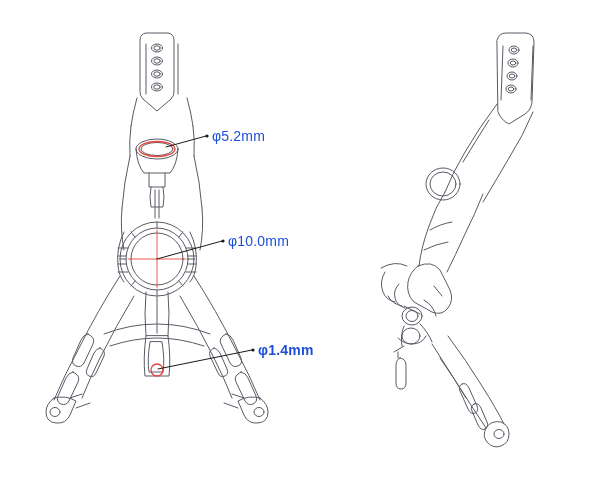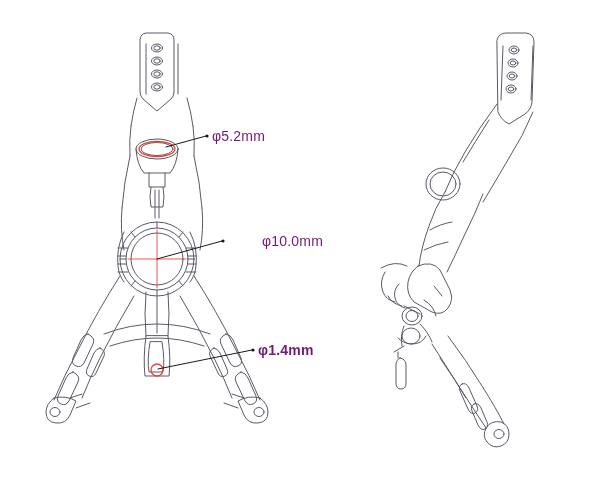--- a/index.html
+++ b/index.html
@@ -24,26 +24,26 @@
     position: absolute;
     left: 0;
     top: 0;
     width: 600px;
     height: 482px;
   }
   .callout-label {
     position: absolute;
     font-family: "Liberation Sans", sans-serif;
     font-size: 14px;
-    color: #701a75;
+    color: #1d4ed8;
     white-space: nowrap;
     letter-spacing: 0.2px;
   }
   #label-5mm  { left: 212px; top: 128px; }
-  #label-10mm { left: 228px; top: 233px; margin-left: 34px; }
+  #label-10mm { left: 228px; top: 233px; }
   #label-14mm { left: 258px; top: 342px; font-weight: bold; }
 </style>
 </head>
 <body>
 
 <div id="stage">
 
   <svg id="drawing" viewBox="0 0 600 482" xmlns="http://www.w3.org/2000/svg">
     <g fill="none" stroke="#5a5a66" stroke-width="1" stroke-linecap="round" stroke-linejoin="round">
 

